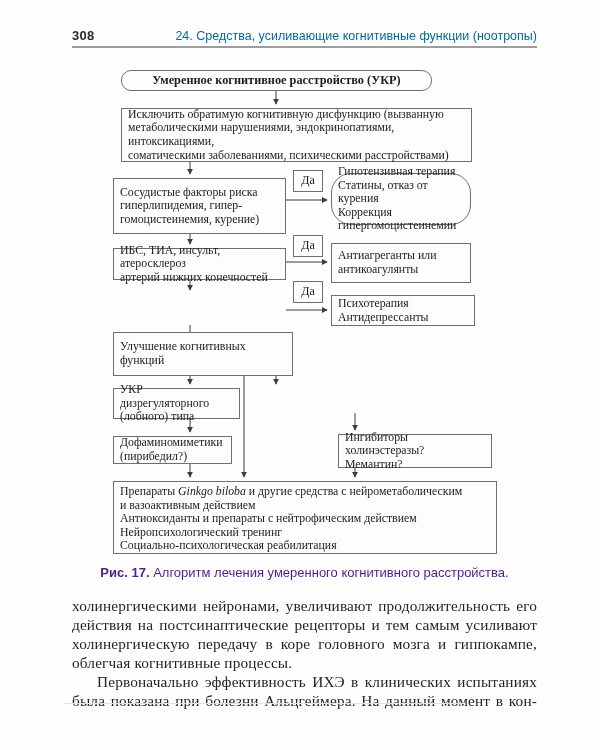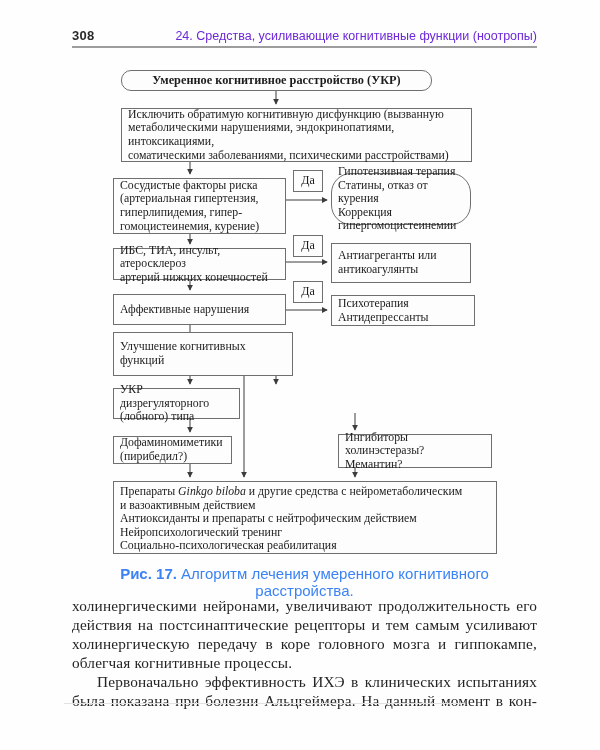--- a/index.html
+++ b/index.html
@@ -12,21 +12,21 @@
 
   
   .hdr-num{
     position:absolute;left:72px;top:28px;
     font-family:"Liberation Sans", sans-serif;font-weight:bold;
     font-size:13px;color:#2a2a2a;letter-spacing:.3px;
   }
   .hdr-title{
     position:absolute;right:63px;top:29px;
     font-family:"Liberation Sans", sans-serif;
-    font-size:12.5px;color:#6d28d9;
+    font-size:12.5px;color:#0369a1;
   }
   .hdr-rule{
     position:absolute;left:72px;top:46px;width:465px;height:2px;
     background:#9d9d9d;
   }
 
   
   .fc{position:absolute;left:0;top:0;width:600px;height:600px;}
   .fc svg{position:absolute;left:0;top:0;}
   .fc-box{
@@ -35,21 +35,21 @@
     font-size:11.8px;line-height:13.6px;color:#1c1c1c;
     padding:3px 6px;display:flex;flex-direction:column;justify-content:center;
   }
   .fc-box.center{text-align:center;}
   .fc-box.bold{font-weight:bold;font-size:12.3px;}
   .fc-yes{padding:2px 2px;text-align:center;font-size:12px;}
 
   
   .caption{
     position:absolute;left:72px;top:565px;width:465px;text-align:center;
-    font-family:"Liberation Sans", sans-serif;font-size:15px;color:#3b82f6;
+    font-family:"Liberation Sans", sans-serif;font-size:13px;color:#4c1d95;
   }
   .caption b{font-weight:bold;}
 
   
   .bodytext{
     position:absolute;left:72px;top:596px;width:465px;
     font-size:15.3px;line-height:19px;color:#242424;
     letter-spacing:.15px;
   }
   .bodytext p{margin:0;text-align:justify;}
@@ -100,21 +100,20 @@
     <div class="fc-box center bold" style="left:121px;top:70px;width:311px;height:21px;border-radius:10px;">Умеренное когнитивное расстройство (УКР)</div>
 
     <div class="fc-box" style="left:121px;top:108px;width:351px;height:54px;">
         <div>Исключить обратимую когнитивную дисфункцию (вызванную</div>
         <div>метаболическими нарушениями, эндокринопатиями, интоксикациями,</div>
         <div>соматическими заболеваниями, психическими расстройствами)</div>
       </div>
 
     <div class="fc-box" style="left:113px;top:178px;width:173px;height:56px;">
         <div>Сосудистые факторы риска</div>
-        <div>(артериальная гипертензия,</div>
         <div>гиперлипидемия, гипер-</div>
         <div>гомоцистеинемия, курение)</div>
       </div>
 
     <div class="fc-box fc-yes" style="left:293px;top:170px;width:30px;height:22px;">Да</div>
 
     <div class="fc-box" style="left:331px;top:173px;width:140px;height:52px;border-radius:20px;">
         <div>Гипотензивная терапия</div>
         <div>Статины, отказ от курения</div>
         <div>Коррекция</div>
@@ -126,21 +125,20 @@
         <div>артерий нижних конечностей</div>
       </div>
 
     <div class="fc-box fc-yes" style="left:293px;top:235px;width:30px;height:22px;">Да</div>
 
     <div class="fc-box" style="left:331px;top:243px;width:140px;height:40px;">
         <div>Антиагреганты или</div>
         <div>антикоагулянты</div>
       </div>
 
-    <div class="fc-box" style="left:113px;top:294px;width:173px;height:31px;">Аффективные нарушения</div>
 
     <div class="fc-box fc-yes" style="left:293px;top:281px;width:30px;height:22px;">Да</div>
 
     <div class="fc-box" style="left:331px;top:295px;width:144px;height:31px;">
         <div>Психотерапия</div>
         <div>Антидепрессанты</div>
       </div>
 
     <div class="fc-box" style="left:113px;top:332px;width:180px;height:44px;">Улучшение когнитивных функций</div>
 

